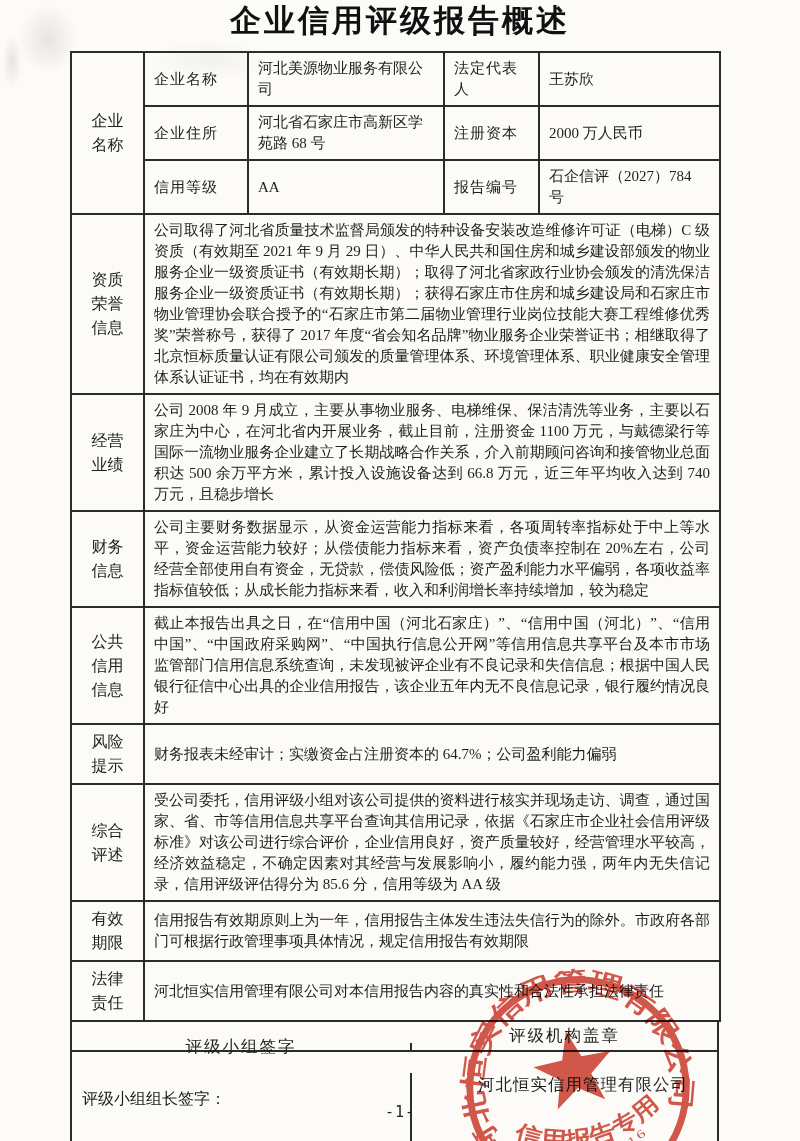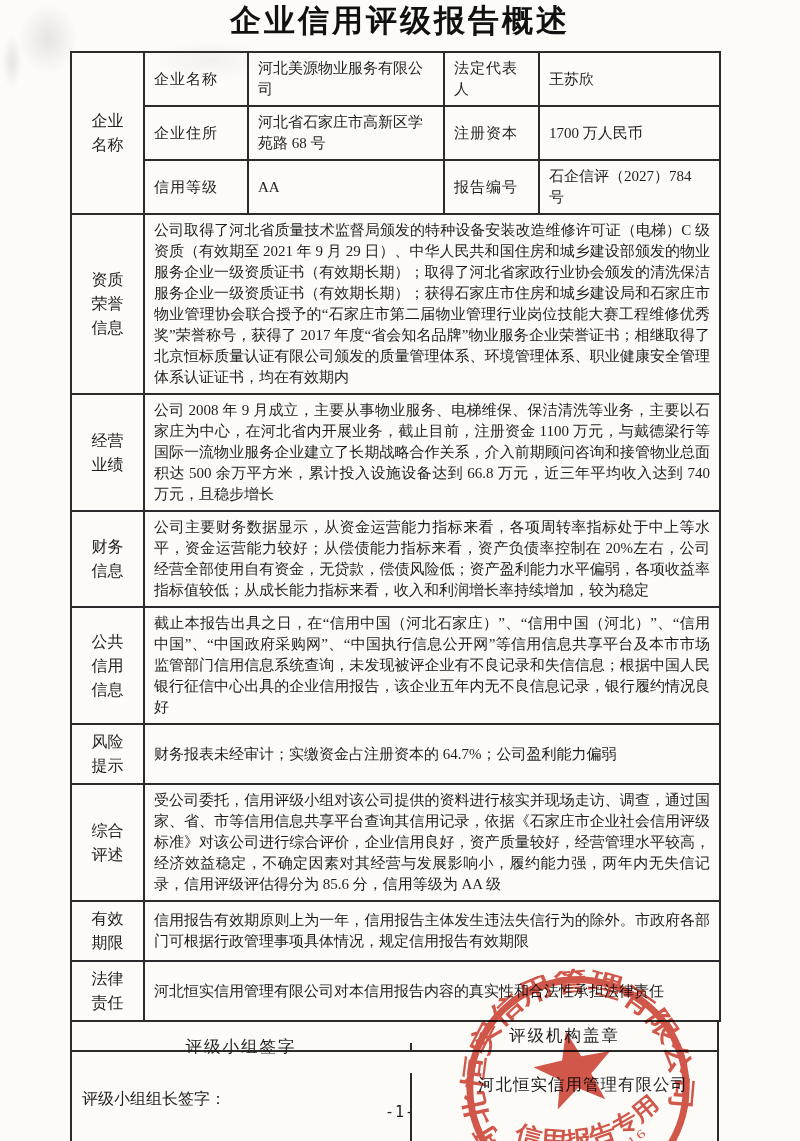--- a/index.html
+++ b/index.html
@@ -83,21 +83,21 @@
           </td>
         <td class="flabel">企业名称</td>
         <td class="fvalue">河北美源物业服务有限公司</td>
         <td class="flabel">法定代表人</td>
         <td class="fvalue">王苏欣</td>
       </tr>
       <tr>
         <td class="flabel">企业住所</td>
         <td class="fvalue">河北省石家庄市高新区学苑路 68 号</td>
         <td class="flabel">注册资本</td>
-        <td class="fvalue">1700 万人民币</td>
+        <td class="fvalue">2000 万人民币</td>
       </tr>
       <tr class="small-row">
         <td class="flabel">信用等级</td>
         <td class="fvalue">AA</td>
         <td class="flabel">报告编号</td>
         <td class="fvalue">石企信评（2027）784 号</td>
       </tr>
 
       <tr>
         <td>

